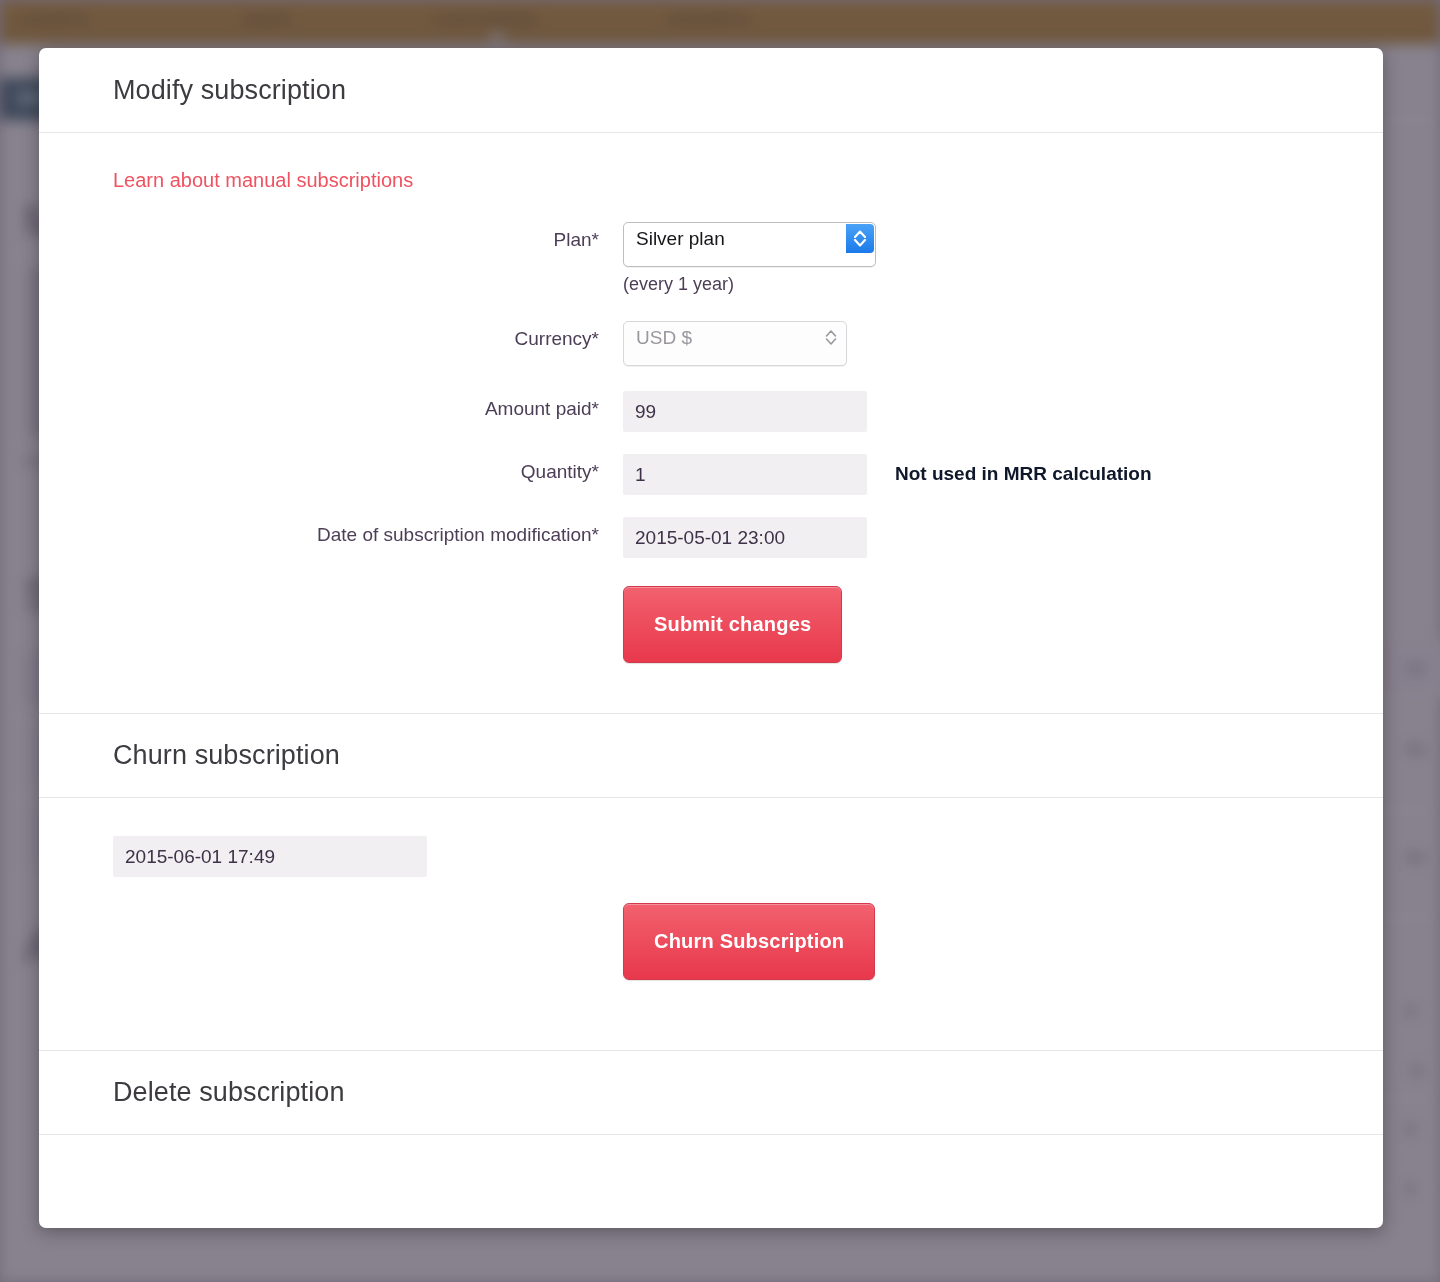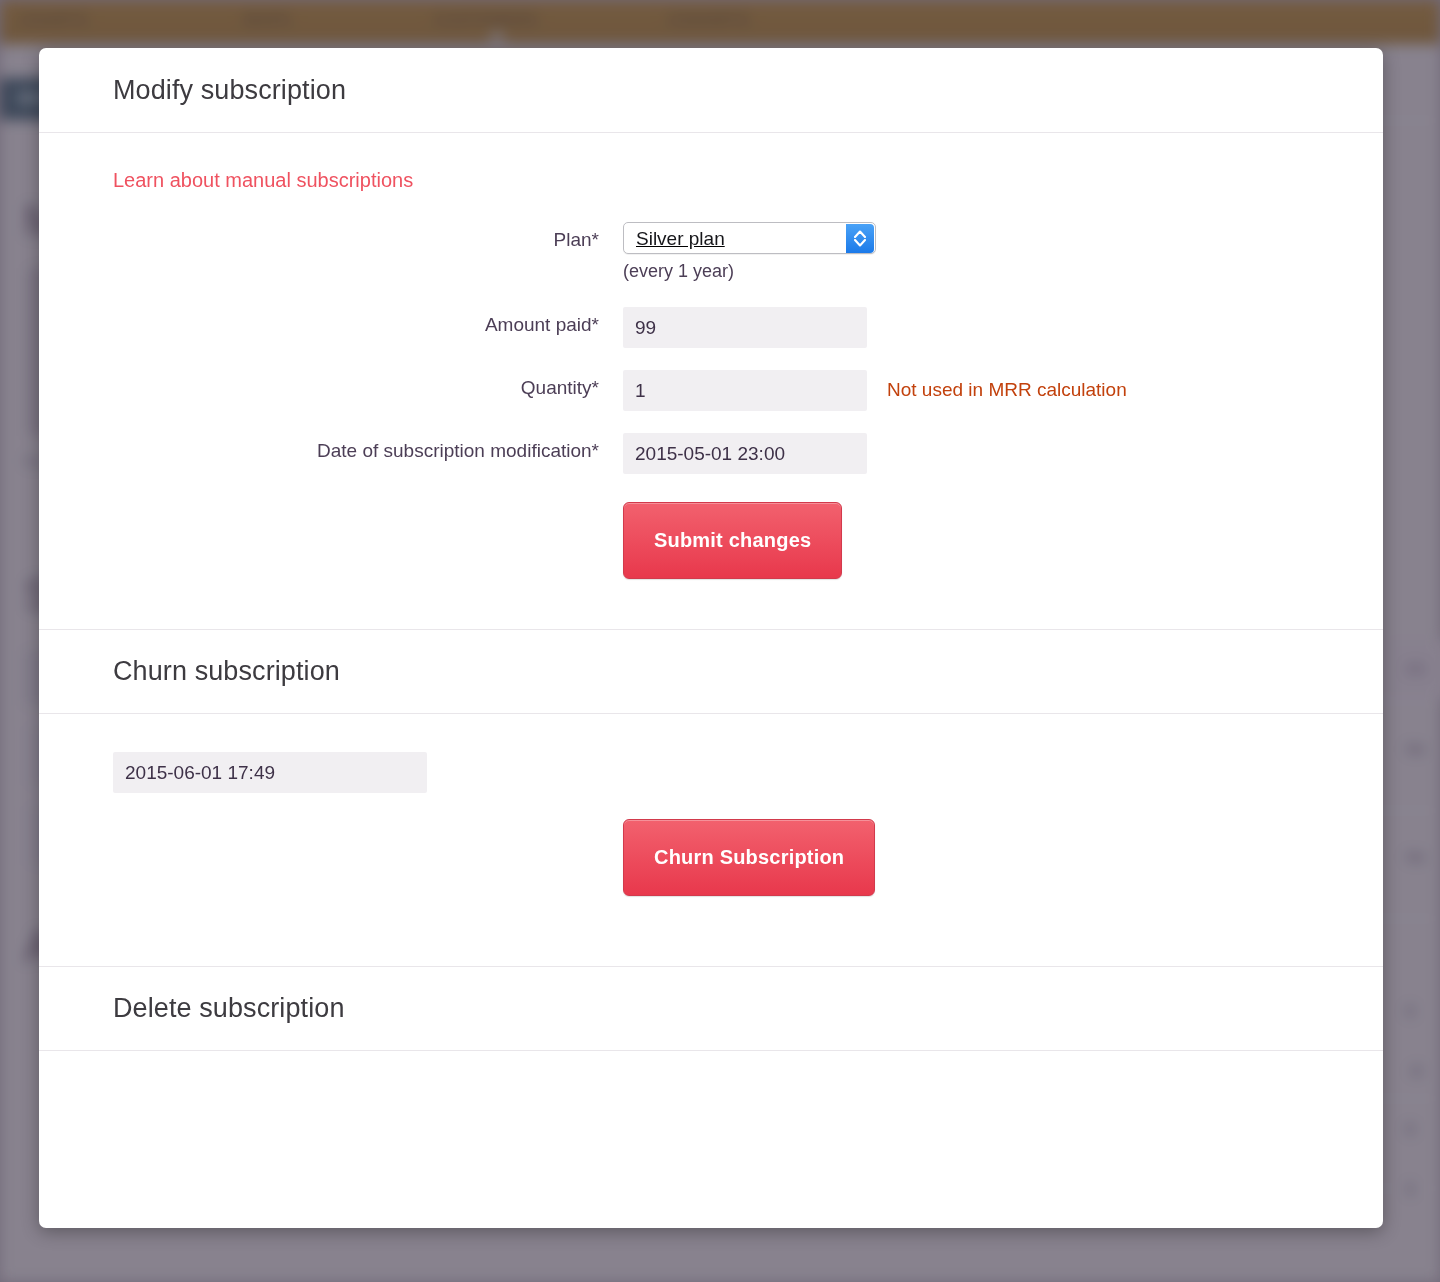--- a/index.html
+++ b/index.html
@@ -113,26 +113,25 @@
     font-size: 19px;
     color: #4c3e56;
     white-space: nowrap;
   }
   .row .ctl { flex: 0 0 auto; }
 
   
   .sel {
     position: relative;
     display: inline-block;
-    height: 32px;
+    height: 45px;
     border-radius: 5px;
     background: #ffffff;
     border: 1px solid #c3c3c8;
     box-shadow: 0 1px 0 rgba(0,0,0,0.05);
-    text-decoration: underline;
   }
   .sel .val {
     display: block;
     padding: 5px 36px 5px 12px;
     font-size: 19px;
     color: #16161a;
     line-height: 21px;
     white-space: nowrap;
   }
   .sel.active { width: 253px; border-color: #bdbdc2; }
@@ -177,24 +176,25 @@
   .tin.w-cancel { width: 314px; }
 
   .plain-val {
     font-size: 20px;
     color: #3e3148;
     padding-top: 6px;
     padding-left: 3px;
   }
   .side-note {
     font-size: 19px;
-    color: #c2410c;
+    color: #0f172a;
     padding-top: 9px;
-    padding-left: 20px;
+    padding-left: 28px;
     white-space: nowrap;
+    font-weight: bold;
   }
 
   
   .btn-red {
     display: inline-block;
     border: 1px solid #d23a4c;
     border-radius: 6px;
     background: linear-gradient(180deg, #f2616e 0%, #e8384c 100%);
     box-shadow: inset 0 1px 0 rgba(255,255,255,0.30), 0 1px 1px rgba(0,0,0,0.12);
     color: #ffffff;
@@ -278,20 +278,36 @@
             <svg class="chev down" width="13" height="8" viewBox="0 0 13 8">
               <path d="M1.5 1 L6.5 6.5 L11.5 1" fill="none" stroke="#ffffff" stroke-width="2.1" stroke-linecap="round" stroke-linejoin="round"></path>
             </svg>
           </span>
         </div>
         <div class="hint-under">(every 1 year)</div>
       </div>
     </div>
 
     
+    <div class="row" style="margin-top:26px;">
+      <div class="lab">Currency*</div>
+      <div class="ctl">
+        <div class="sel disabled">
+          <span class="val">USD $</span>
+          <span class="arrowbox">
+            <svg class="chev up" width="13" height="8" viewBox="0 0 13 8">
+              <path d="M2 7 L6.5 2 L11 7" fill="none" stroke="#9a979e" stroke-width="1.6" stroke-linecap="round" stroke-linejoin="round"></path>
+            </svg>
+            <svg class="chev down" width="13" height="8" viewBox="0 0 13 8">
+              <path d="M2 1 L6.5 6 L11 1" fill="none" stroke="#9a979e" stroke-width="1.6" stroke-linecap="round" stroke-linejoin="round"></path>
+            </svg>
+          </span>
+        </div>
+      </div>
+    </div>
 
     
     <div class="row" style="margin-top:25px;">
       <div class="lab">Amount paid*</div>
       <div class="ctl">
         <input class="tin w-amount" type="text" value="99" style="">
       </div>
     </div>
 
     

